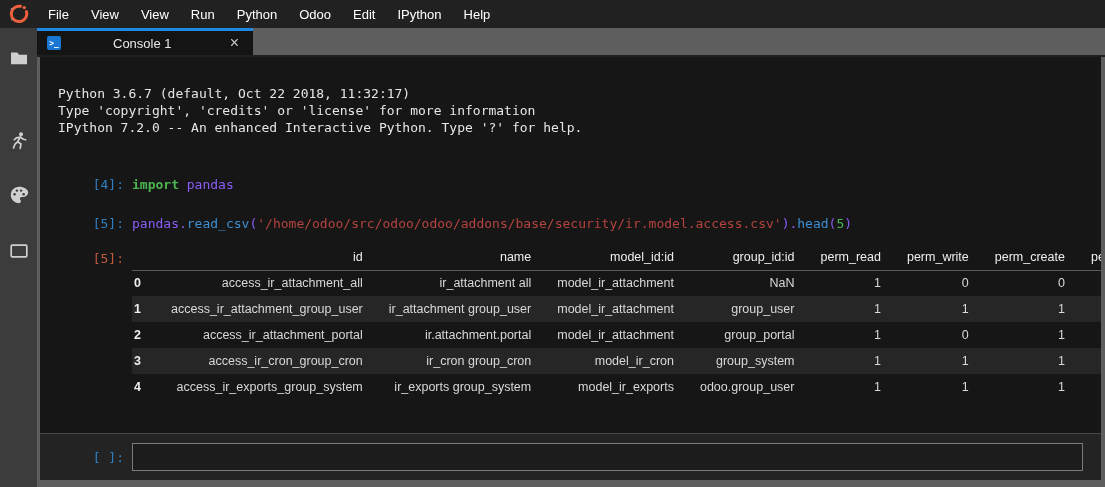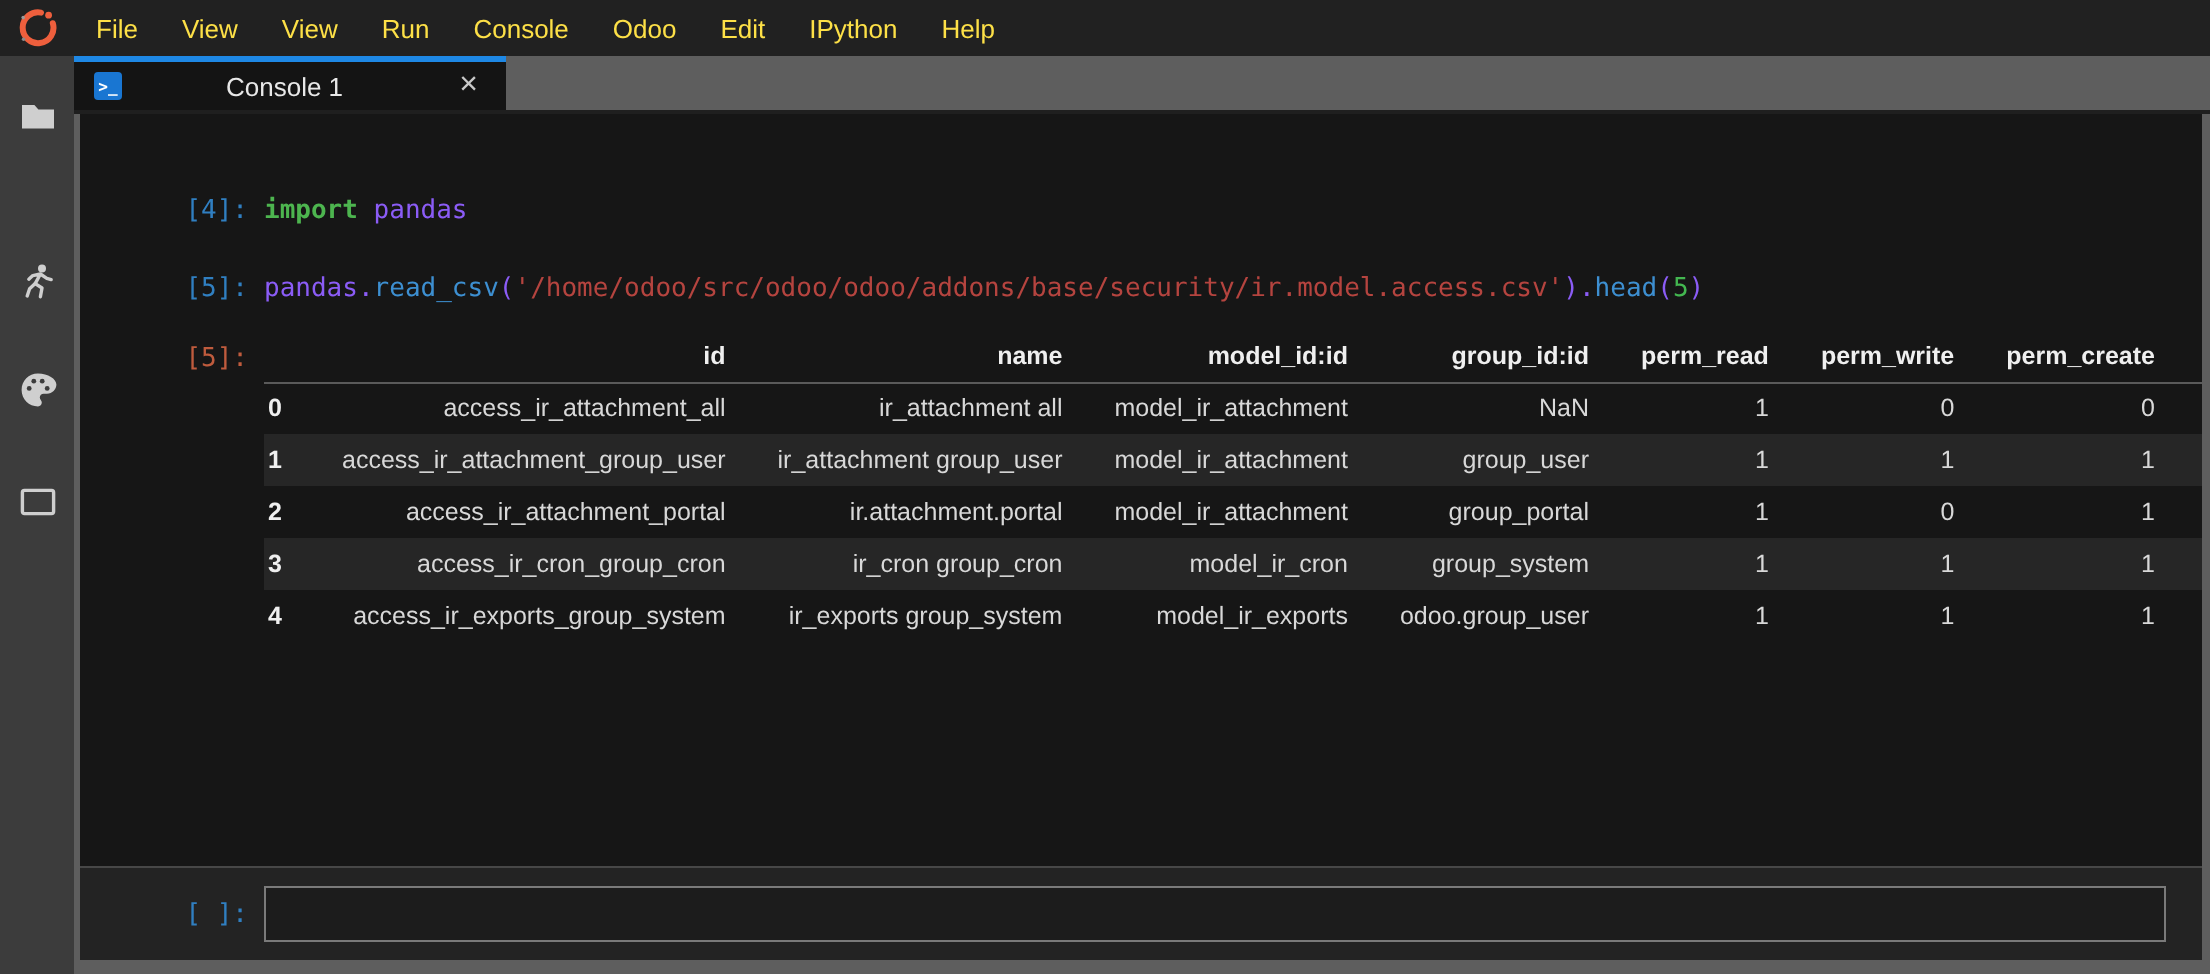--- a/index.html
+++ b/index.html
@@ -4,21 +4,21 @@
 <style>
   * { box-sizing: border-box; margin: 0; padding: 0; }
   html,body { background:#3a3a3a; }
   body { font-family: "Liberation Sans", sans-serif; }
   .app { width:1105px; height:487px; display:flex; flex-direction:column; overflow:hidden; position:relative; background:#5e5e5e; }
 
   
   .menubar { height:28px; background:#212121; display:flex; align-items:center; flex:0 0 auto; }
   .logo-wrap { width:37px; display:flex; justify-content:center; align-items:center; }
   .menu-items { display:flex; align-items:center; height:100%; }
-  .menu-item { color:#fde047; font-size:13px; padding:0 11px; height:100%; display:flex; align-items:center; cursor:default; }
+  .menu-item { color:#ffffff; font-size:13px; padding:0 11px; height:100%; display:flex; align-items:center; cursor:default; }
 
   
   .main { flex:1; display:flex; min-height:0; }
   .sidebar { width:37px; background:#3c3c3c; display:flex; flex-direction:column; align-items:center; flex:0 0 auto; }
   .side-icon { width:37px; height:40px; display:flex; align-items:center; justify-content:center; }
   .side-icon svg { display:block; }
   .si-folder { margin-top:10px; }
   .si-runner { margin-top:43px; }
   .si-palette { margin-top:14px; }
   .si-tabs { margin-top:16px; }
@@ -49,21 +49,21 @@
   .tok-fn  { color:#3d8fd1; }
   .tok-str { color:#b5443f; }
   .tok-num { color:#43b750; }
   .tok-plain { color:#8b5cf6; }
 
   
   .outrow { margin-top:12px; display:flex; align-items:flex-start; }
   .outrow .prompt { padding-top:6px; }
   table.df { border-collapse:collapse; margin-left:8px; font:12.5px "Liberation Sans", sans-serif; color:#d8d8d8; table-layout:fixed; }
   table.df th, table.df td { text-align:right; padding:0 13px; height:26px; white-space:nowrap; overflow:hidden; }
-  table.df thead th { color:#efefef; font-weight:bold; border-bottom:1px solid #5a5a5a; }
+  table.df thead th { color:#efefef; font-weight:normal; border-bottom:1px solid #5a5a5a; }
   table.df tbody tr:nth-child(even) { background:#262626; }
   table.df td.idx { text-align:left; font-weight:bold; color:#efefef; padding-left:2px; }
 
   
   .inputrow { flex:0 0 47px; background:#232323; border-top:1px solid #474747; display:flex; align-items:center;
               font:13px "DejaVu Sans Mono", monospace; }
   .inputrow .prompt { color:#307fc1; }
   .cell-input { flex:1; height:28px; margin:0 18px 0 8px; background:#1c1c1c; border:1px solid #7a7a7a;
                 color:#e6e6e6; font:13px "DejaVu Sans Mono", monospace; padding:0 6px; outline:none; }
 </style>
@@ -79,21 +79,21 @@
         <circle cx="15.3" cy="3.6" r="1.7" fill="#ee5f3d"></circle>
         <circle cx="2.6" cy="4.8" r="0.9" fill="#9a9a9a"></circle>
         <circle cx="2.8" cy="15.6" r="0.9" fill="#8a8a8a"></circle>
       </svg>
     </div>
     <div class="menu-items" id="menu-items">
         <div class="menu-item">File</div>
         <div class="menu-item">View</div>
         <div class="menu-item">View</div>
         <div class="menu-item">Run</div>
-        <div class="menu-item">Console</div>
+        <div class="menu-item">Python</div>
         <div class="menu-item">Odoo</div>
         <div class="menu-item">Edit</div>
         <div class="menu-item">IPython</div>
         <div class="menu-item">Help</div>
       </div>
   </div>
 
   <div class="main">
 
     <div class="sidebar" id="sidebar">
@@ -131,20 +131,23 @@
           <span class="tab-icon">&gt;_</span>
           <span class="tab-label">Console 1</span>
           <span class="tab-close">×</span>
         </div>
       </div>
 
       <div class="dockbody">
         <div class="console">
 
           <div class="history">
+            <div class="banner"><span>Python 3.6.7 (default, Oct 22 2018, 11:32:17)</span>
+<span>Type 'copyright', 'credits' or 'license' for more information</span>
+<span>IPython 7.2.0 -- An enhanced Interactive Python. Type '?' for help.</span></div>
 
             <div id="cells">
                 <div class="cellrow cell-0">
                   <span class="prompt">[4]:</span>
                   <span class="codearea"><span class="tok-kw">import</span><span class="tok-plain"> pandas</span></span>
                 </div>
                 <div class="cellrow cell-1">
                   <span class="prompt">[5]:</span>
                   <span class="codearea"><span class="tok-plain">pandas.</span><span class="tok-fn">read_csv</span><span class="tok-plain">(</span><span class="tok-str">'/home/odoo/src/odoo/odoo/addons/base/security/ir.model.access.csv'</span><span class="tok-plain">).</span><span class="tok-fn">head</span><span class="tok-plain">(</span><span class="tok-num">5</span><span class="tok-plain">)</span></span>
                 </div>

